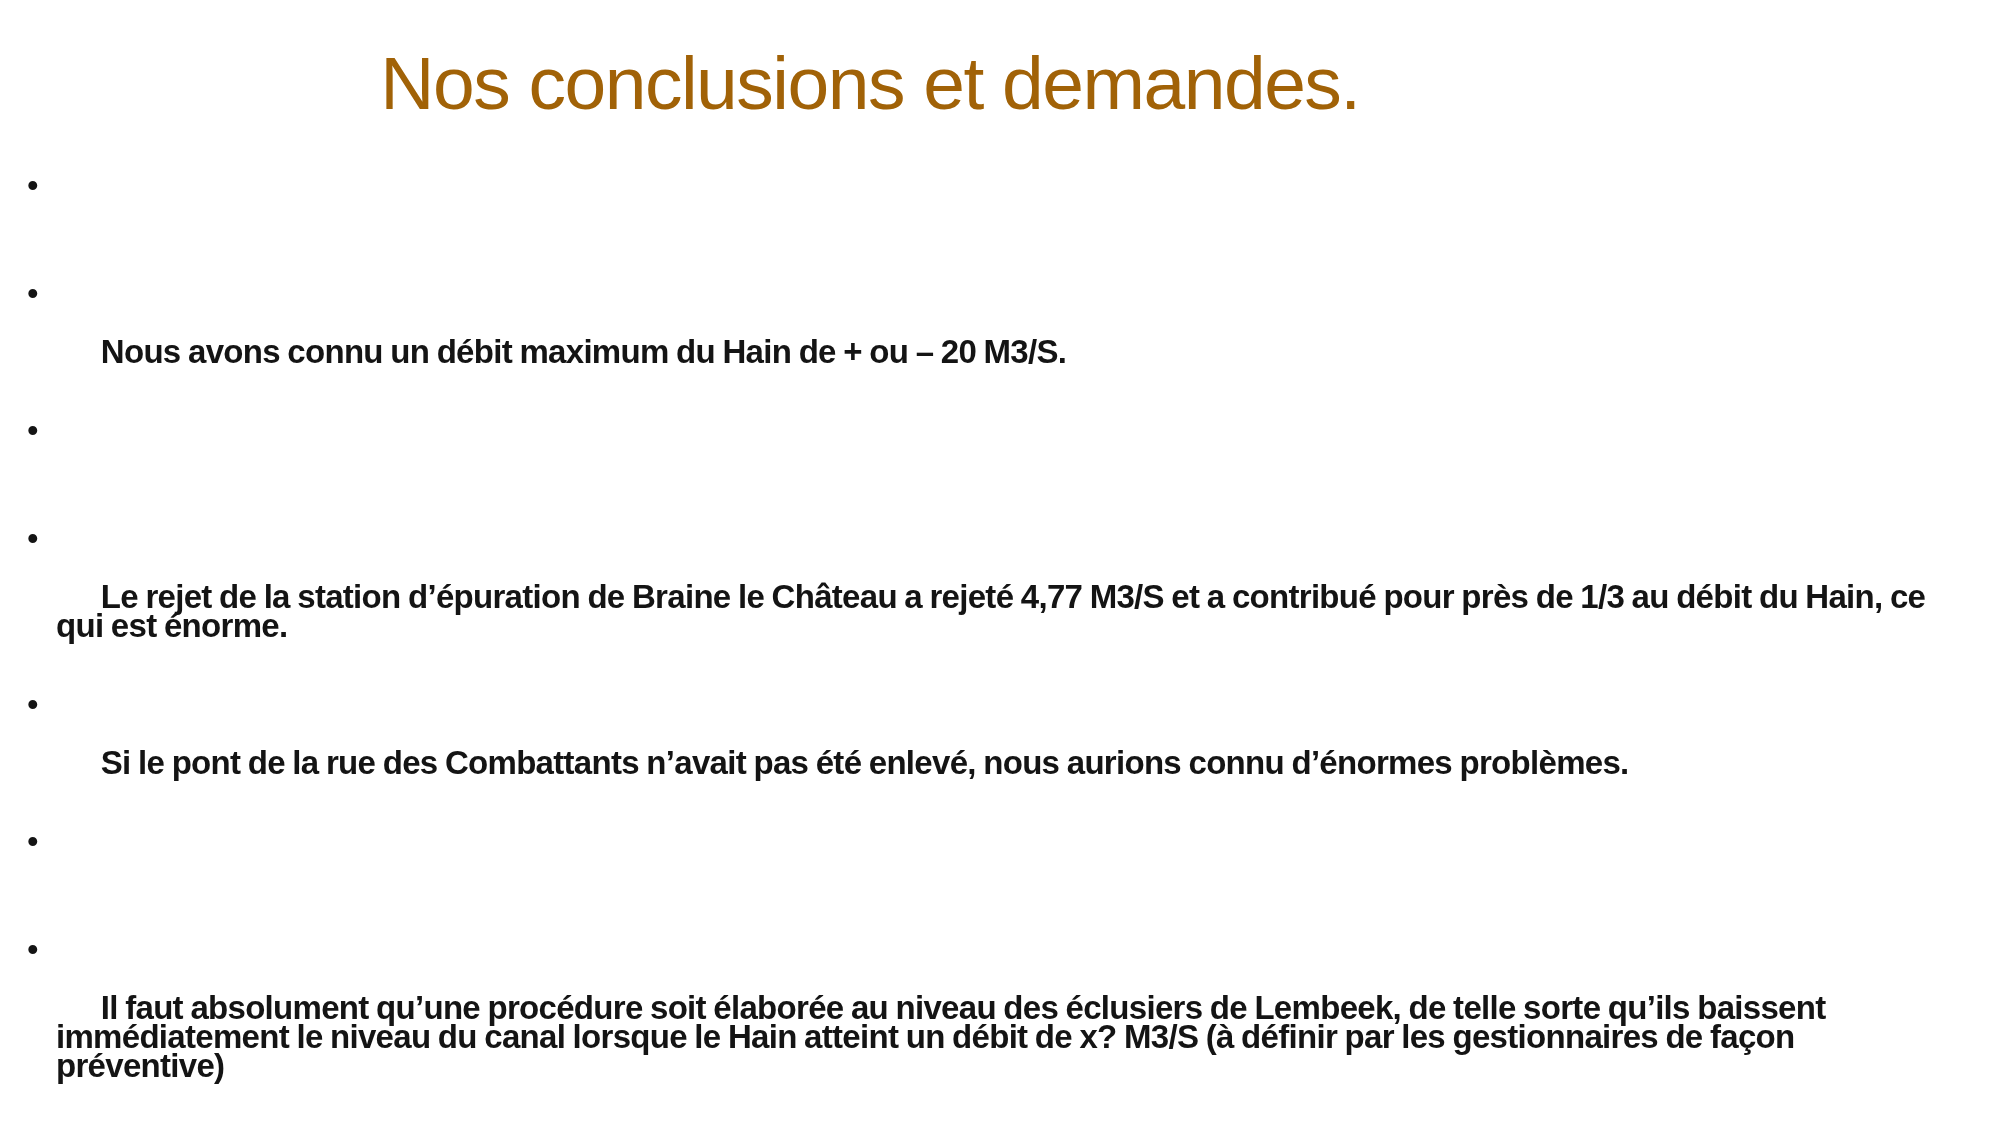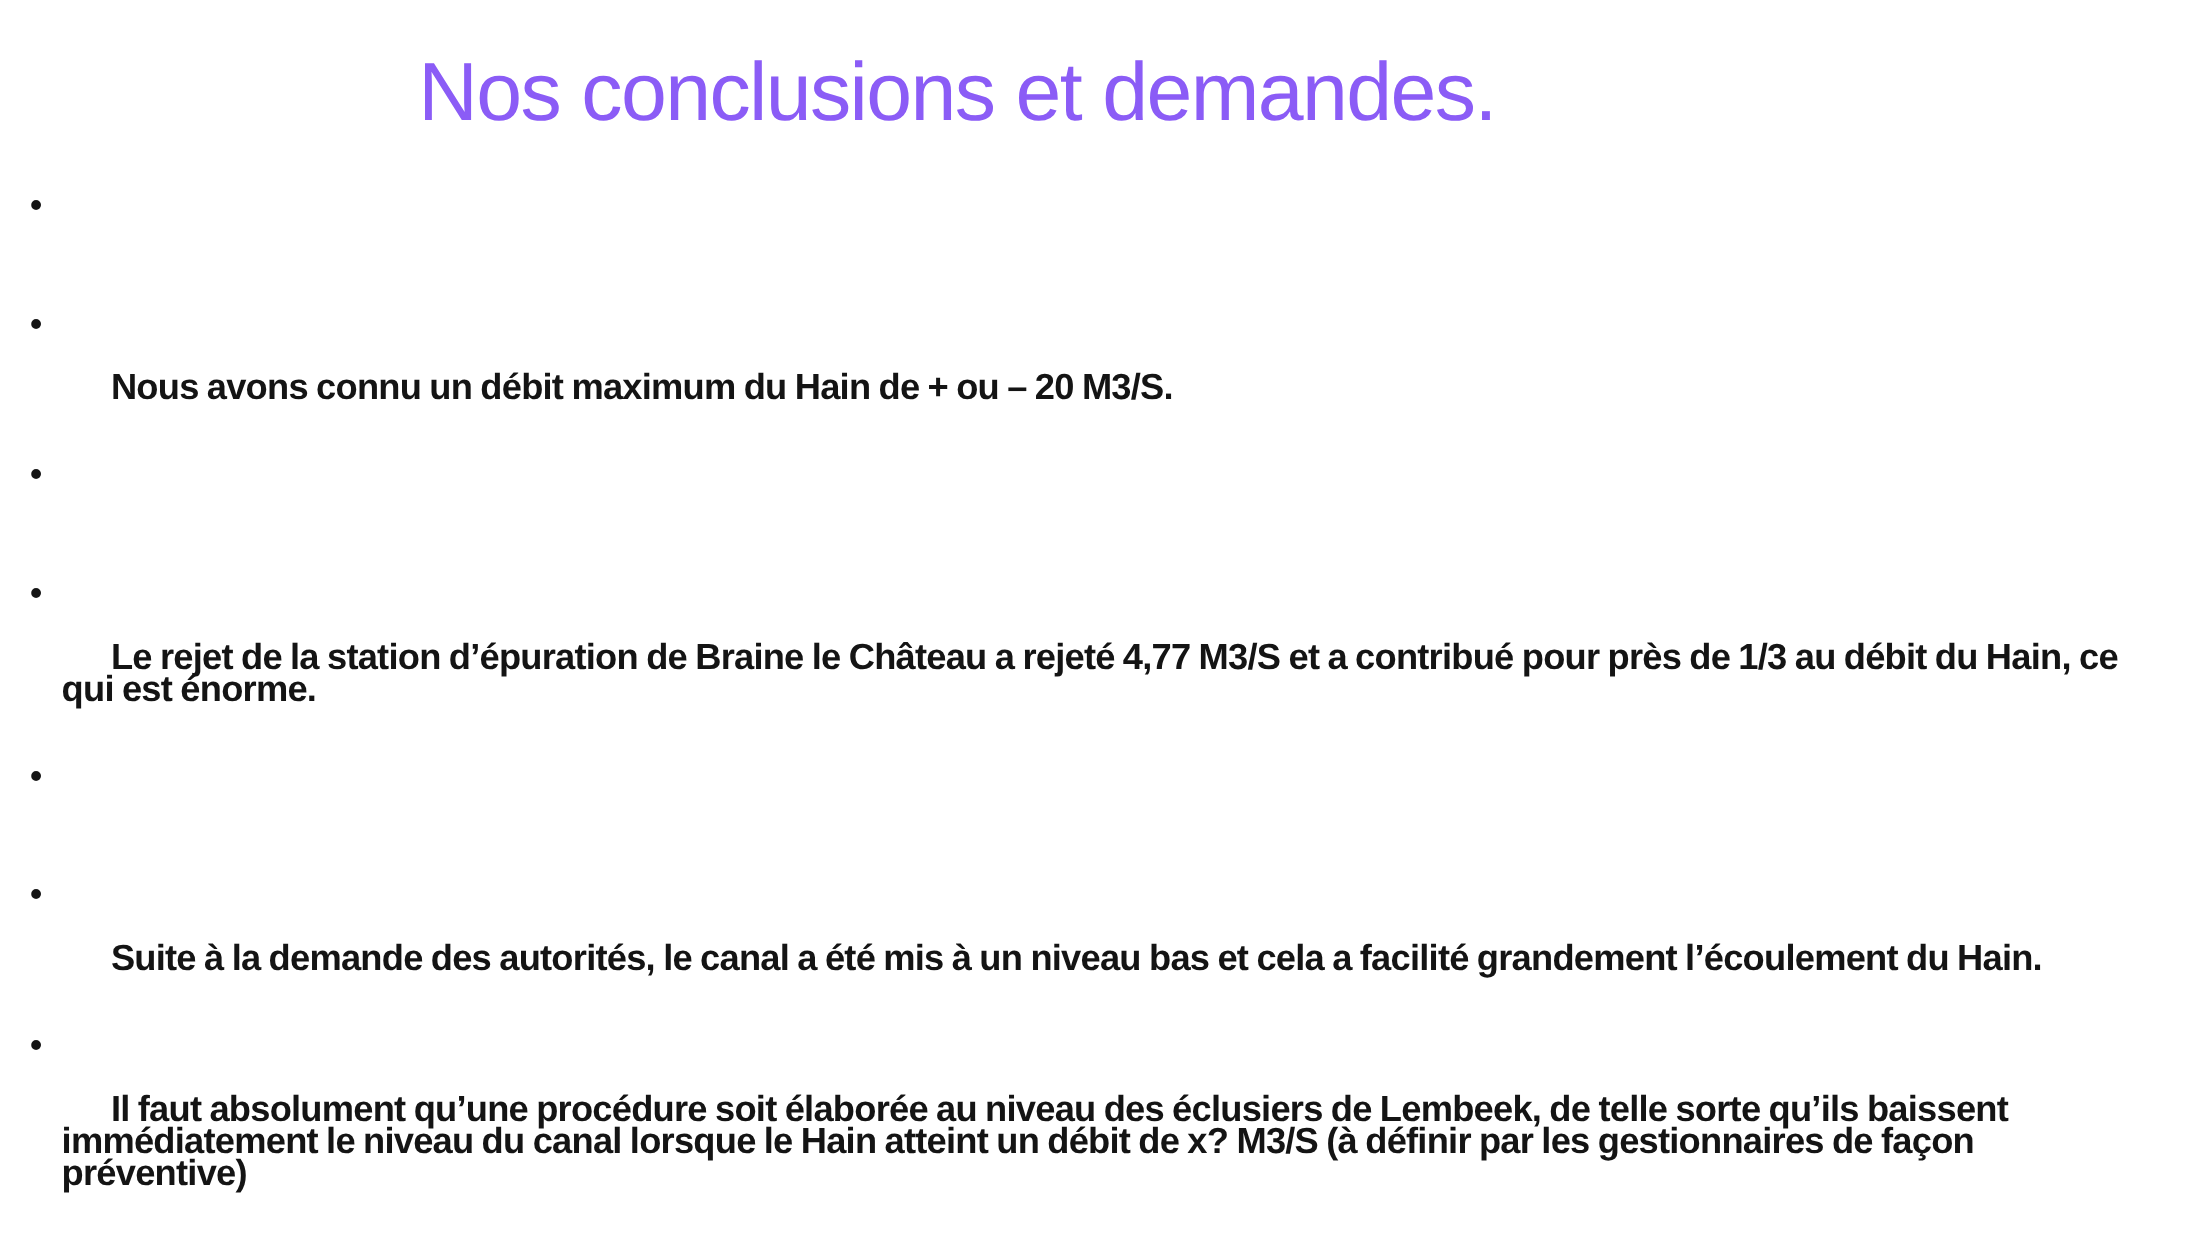--- a/index.html
+++ b/index.html
@@ -20,21 +20,21 @@
     position: absolute;
     top: 46px;
     left: 0;
     width: 1740px;
     text-align: center;
     font-size: 75px;
     font-weight: 400;
     line-height: 1;
     letter-spacing: -1.5px;
     white-space: nowrap;
-    color: #8b5cf6;
+    color: #a16207;
   }
   .bullet-list {
     position: absolute;
     left: 25px;
     top: 171px;
     width: 1916px;
     margin: 0;
     padding: 0;
     list-style: none;
   }
@@ -79,24 +79,24 @@
     </li>
     <li>
       <span class="marker">•</span>
     </li>
     <li>
       <span class="marker">•</span>
       <span class="bullet-text">Le rejet de la station d’épuration de Braine le Château a rejeté 4,77 M3/S et a contribué pour près de 1/3 au débit du Hain, ce qui est énorme.</span>
     </li>
     <li>
       <span class="marker">•</span>
+      <span class="bullet-text">Si le pont de la rue des Combattants n’avait pas été enlevé, nous aurions connu d’énormes problèmes.</span>
     </li>
     <li>
       <span class="marker">•</span>
-      <span class="bullet-text">Suite à la demande des autorités, le canal a été mis à un niveau bas et cela a facilité grandement l’écoulement du Hain.</span>
     </li>
     <li>
       <span class="marker">•</span>
       <span class="bullet-text">Il faut absolument qu’une procédure soit élaborée au niveau des éclusiers de Lembeek, de telle sorte qu’ils baissent immédiatement le niveau du canal lorsque le Hain atteint un débit de x? M3/S (à définir par les gestionnaires de façon préventive)</span>
     </li>
 
   </ul>
 
 </div>
 

